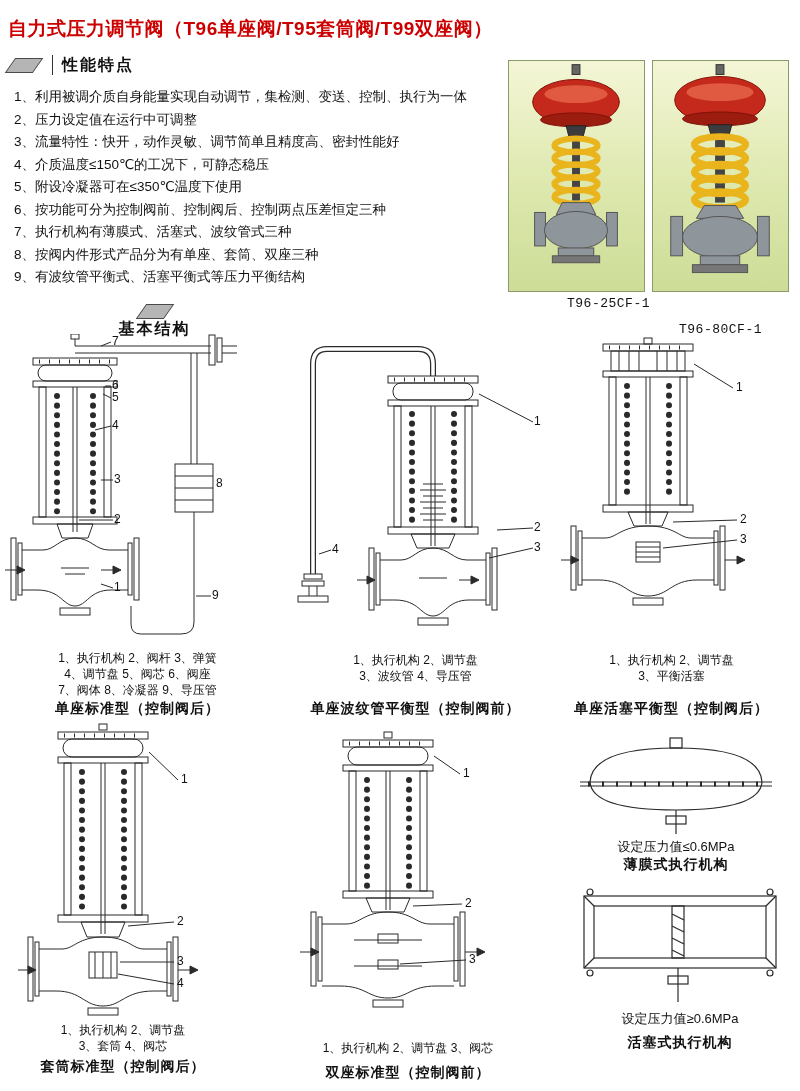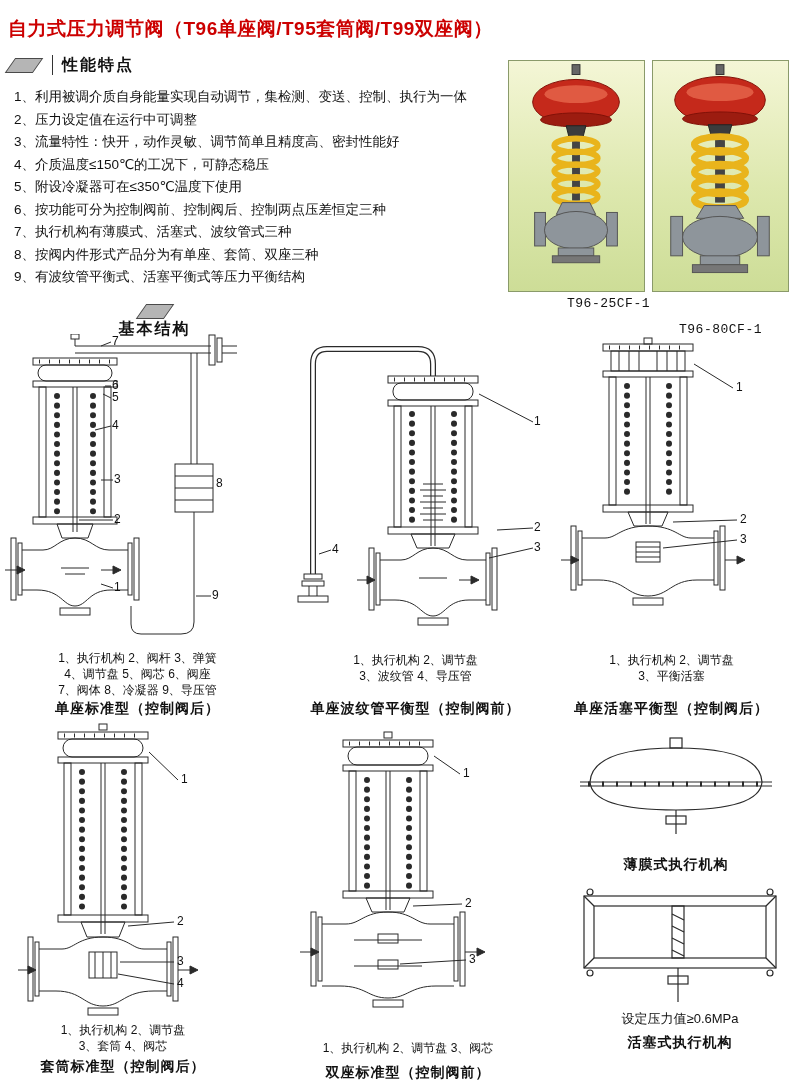--- a/index.html
+++ b/index.html
@@ -393,20 +393,21 @@
         <path d="M28,46 Q30,74 114,74 Q198,74 200,46"></path>
         <line x1="18" y1="46" x2="210" y2="46"></line>
         <line x1="18" y1="50" x2="210" y2="50"></line>
         <line x1="26" y1="48" x2="202" y2="48" stroke-width="5" stroke-dasharray="2 12"></line>
         <rect x="108" y="2" width="12" height="10"></rect>
         <line x1="114" y1="74" x2="114" y2="98"></line>
         <rect x="104" y="80" width="20" height="8"></rect>
       </g>
     </svg>
   </div>
+  <div class="abs note" style="left:562px; top:838px; width:228px;">设定压力值≤0.6MPa</div>
   <div class="abs cap" style="left:562px; top:856px; width:228px;">薄膜式执行机构</div>
 
   <div class="drawing" style="left:570px; top:884px; width:220px; height:122px;">
     <svg viewBox="0 0 220 122">
       <g stroke="#2a2a2a" fill="none" stroke-width="1.2">
         <rect x="14" y="12" width="192" height="72"></rect>
         <rect x="24" y="22" width="172" height="52"></rect>
         <line x1="14" y1="12" x2="24" y2="22"></line>
           <line x1="206" y1="12" x2="196" y2="22"></line>
         <line x1="14" y1="84" x2="24" y2="74"></line>

